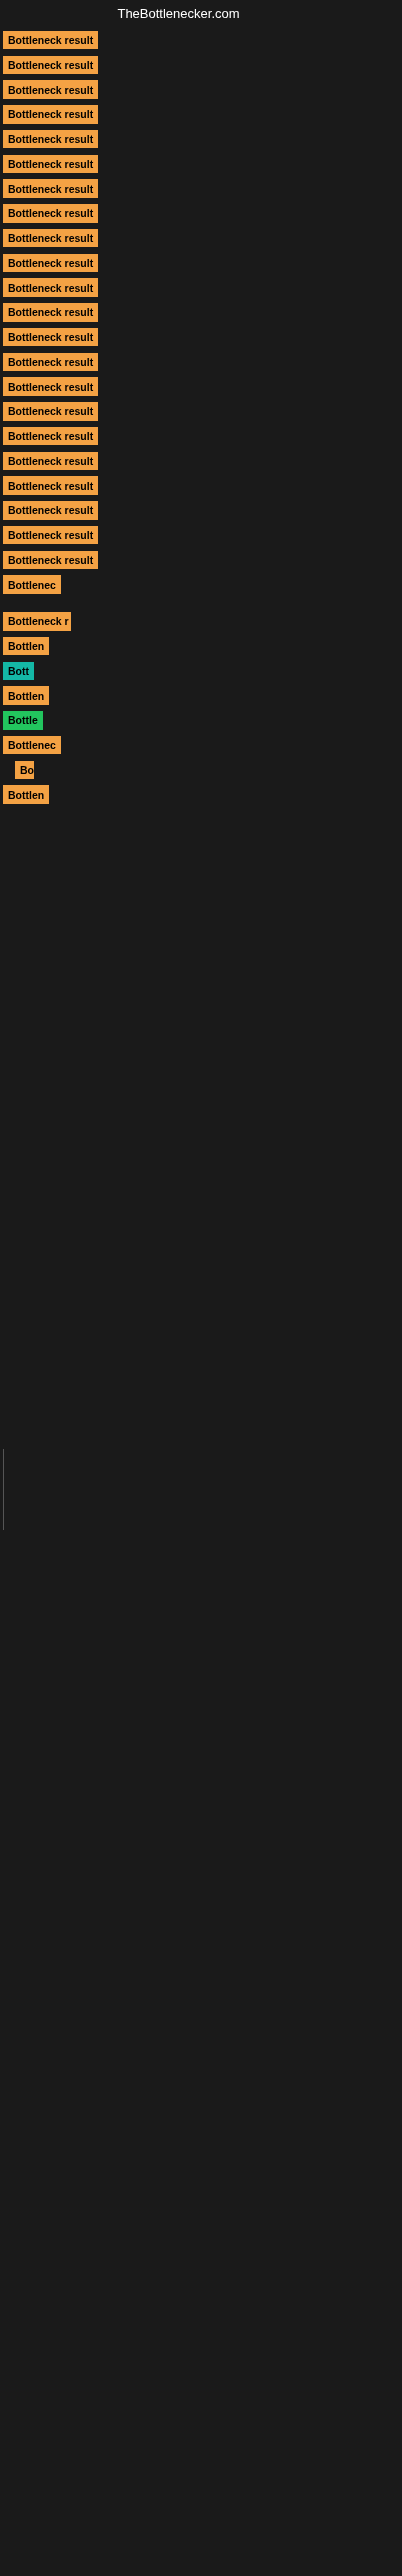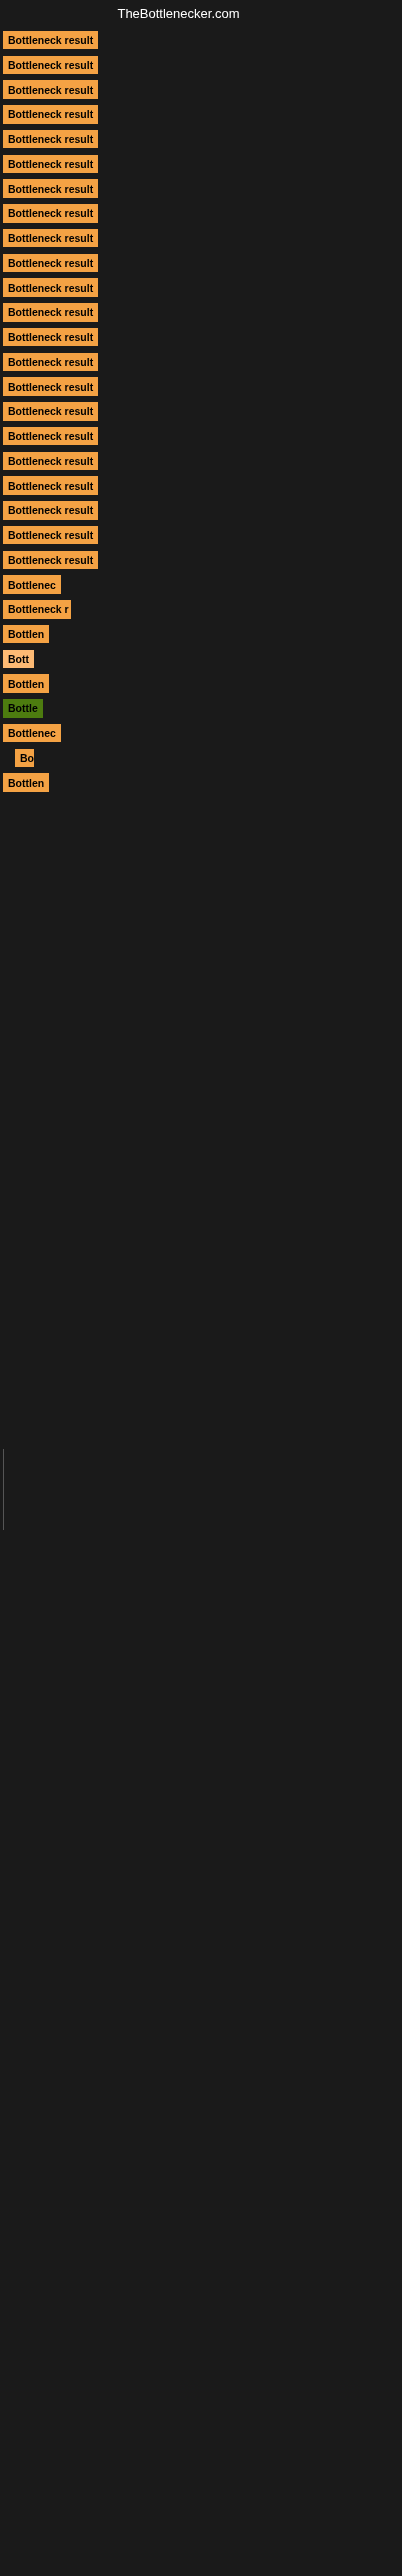--- a/index.html
+++ b/index.html
@@ -103,34 +103,34 @@
       </div>
       <div style="display: flex; align-items: center; padding: 3.2px 0px; margin-left: 0px;">
         <div style="display: inline-block; background-color: rgb(244, 162, 68); color: rgb(0, 0, 0); font-size: 10.5px; font-weight: bold; padding: 3.2px 4.8px; margin-left: 3.2px; white-space: nowrap; overflow: hidden; max-width: 97px;">Bottleneck result</div>
       </div>
       <div style="display: flex; align-items: center; padding: 3.2px 0px; margin-left: 0px;">
         <div style="display: inline-block; background-color: rgb(244, 162, 68); color: rgb(0, 0, 0); font-size: 10.5px; font-weight: bold; padding: 3.2px 4.8px; margin-left: 3.2px; white-space: nowrap; overflow: hidden; max-width: 97px;">Bottleneck result</div>
       </div>
       <div style="display: flex; align-items: center; padding: 3.2px 0px; margin-left: 0px;">
         <div style="display: inline-block; background-color: rgb(244, 162, 68); color: rgb(0, 0, 0); font-size: 10.5px; font-weight: bold; padding: 3.2px 4.8px; margin-left: 3.2px; white-space: nowrap; overflow: hidden; max-width: 58px;">Bottlenec</div>
       </div>
-      <div style="display: flex; align-items: center; padding: 3.2px 0px; margin-left: 0px;">
+      <div style="display: flex; align-items: center; padding: 3.2px 0px; margin-left: 0px; margin-top: 12px;">
         <div style="display: inline-block; background-color: rgb(244, 162, 68); color: rgb(0, 0, 0); font-size: 10.5px; font-weight: bold; padding: 3.2px 4.8px; margin-left: 3.2px; white-space: nowrap; overflow: hidden; max-width: 68px;">Bottleneck r</div>
       </div>
       <div style="display: flex; align-items: center; padding: 3.2px 0px; margin-left: 0px;">
         <div style="display: inline-block; background-color: rgb(244, 162, 68); color: rgb(0, 0, 0); font-size: 10.5px; font-weight: bold; padding: 3.2px 4.8px; margin-left: 3.2px; white-space: nowrap; overflow: hidden; max-width: 48px;">Bottlen</div>
       </div>
       <div style="display: flex; align-items: center; padding: 3.2px 0px; margin-left: 0px;">
-        <div style="display: inline-block; background-color: #fdba74; color: rgb(0, 0, 0); font-size: 10.5px; font-weight: bold; padding: 3.2px 4.8px; margin-left: 3.2px; white-space: nowrap; overflow: hidden; max-width: 31px;">Bott</div>
+        <div style="display: inline-block; background-color: #14b8a6; color: rgb(0, 0, 0); font-size: 10.5px; font-weight: bold; padding: 3.2px 4.8px; margin-left: 3.2px; white-space: nowrap; overflow: hidden; max-width: 31px;">Bott</div>
       </div>
       <div style="display: flex; align-items: center; padding: 3.2px 0px; margin-left: 0px;">
         <div style="display: inline-block; background-color: rgb(244, 162, 68); color: rgb(0, 0, 0); font-size: 10.5px; font-weight: bold; padding: 3.2px 4.8px; margin-left: 3.2px; white-space: nowrap; overflow: hidden; max-width: 48px;">Bottlen</div>
       </div>
       <div style="display: flex; align-items: center; padding: 3.2px 0px; margin-left: 0px;">
-        <div style="display: inline-block; background-color: #4d7c0f; color: rgb(0, 0, 0); font-size: 10.5px; font-weight: bold; padding: 3.2px 4.8px; margin-left: 3.2px; white-space: nowrap; overflow: hidden; max-width: 42px; text-align: right;">Bottle</div>
+        <div style="display: inline-block; background-color: #22c55e; color: rgb(0, 0, 0); font-size: 10.5px; font-weight: bold; padding: 3.2px 4.8px; margin-left: 3.2px; white-space: nowrap; overflow: hidden; max-width: 42px; text-align: right;">Bottle</div>
       </div>
       <div style="display: flex; align-items: center; padding: 3.2px 0px; margin-left: 0px;">
         <div style="display: inline-block; background-color: rgb(244, 162, 68); color: rgb(0, 0, 0); font-size: 10.5px; font-weight: bold; padding: 3.2px 4.8px; margin-left: 3.2px; white-space: nowrap; overflow: hidden; max-width: 58px;">Bottlenec</div>
       </div>
       <div style="display: flex; align-items: center; padding: 3.2px 0px; margin-left: 12px;">
         <div style="display: inline-block; background-color: rgb(244, 162, 68); color: rgb(0, 0, 0); font-size: 10.5px; font-weight: bold; padding: 3.2px 4.8px; margin-left: 3.2px; white-space: nowrap; overflow: hidden; max-width: 19.3px;">Bo</div>
       </div>
       <div style="display: flex; align-items: center; padding: 3.2px 0px; margin-left: 0px;">
         <div style="display: inline-block; background-color: rgb(244, 162, 68); color: rgb(0, 0, 0); font-size: 10.5px; font-weight: bold; padding: 3.2px 4.8px; margin-left: 3.2px; white-space: nowrap; overflow: hidden; max-width: 48px;">Bottlen</div>
       </div>

